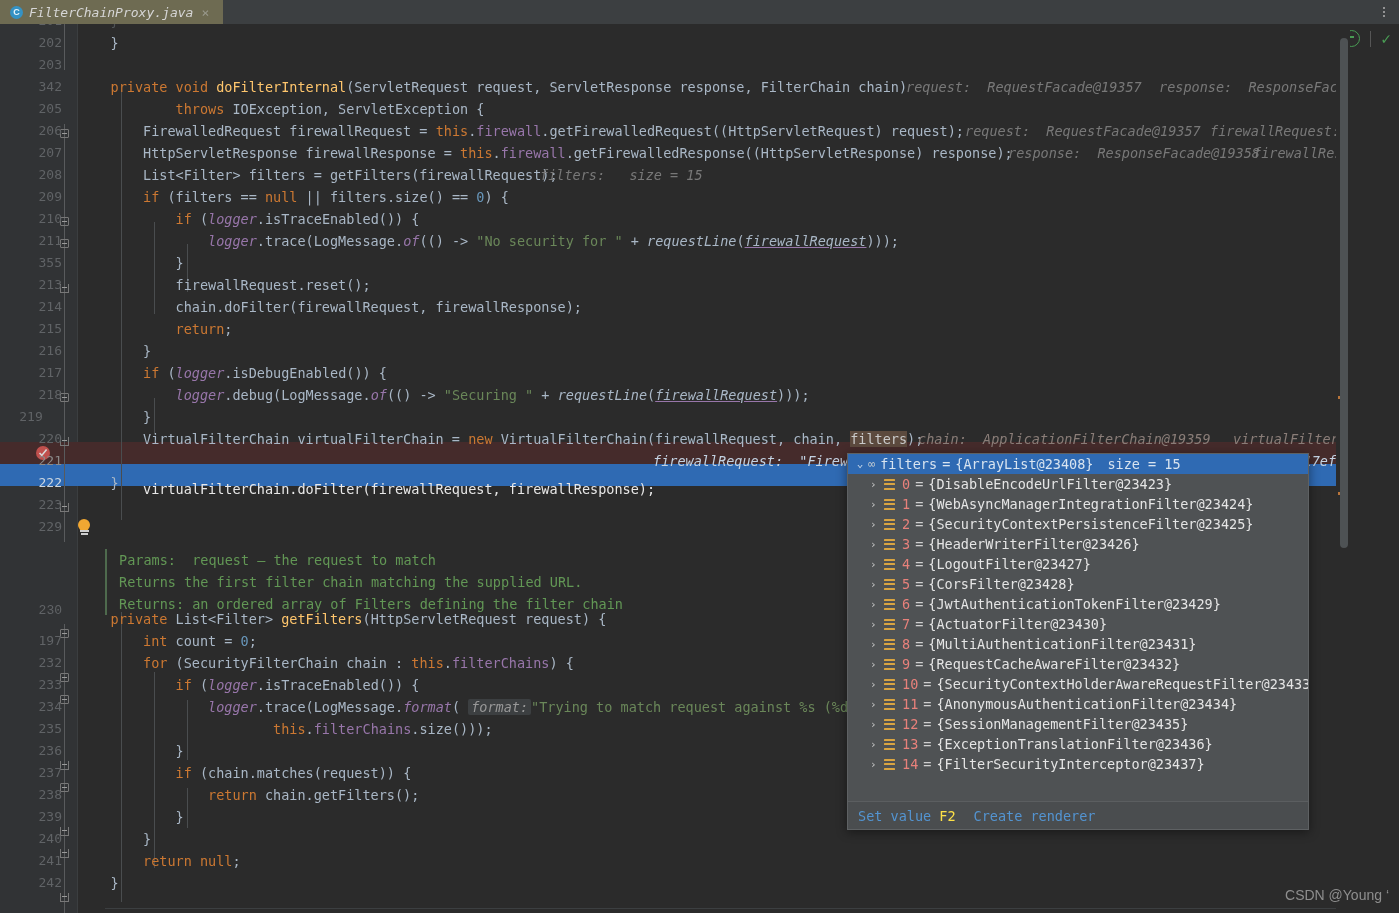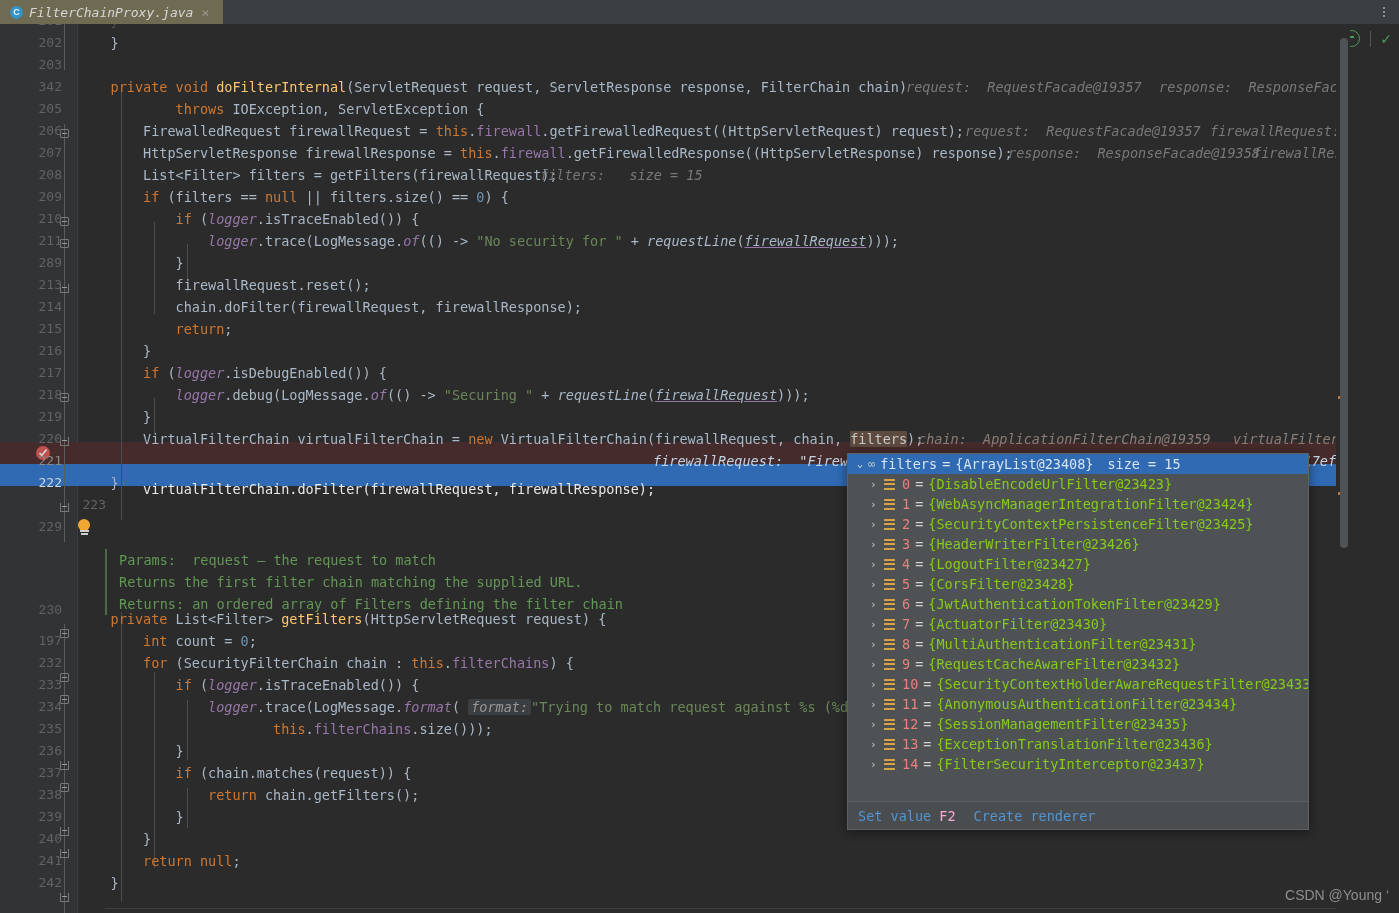--- a/index.html
+++ b/index.html
@@ -214,29 +214,29 @@
   .listicon {
     width: 11px; height: 11px; margin-right: 7px; flex:0 0 auto;
     display:flex; flex-direction:column; justify-content:space-between;
   }
   .listicon i { display:block; height: 2px; background: #d9a441; border-radius:.5px; }
   .listicon i:nth-child(1){ width: 11px; }
   .listicon i:nth-child(2){ width: 11px; }
   .listicon i:nth-child(3){ width: 11px; }
   .pidx { color:#e8817b; }
   .peq  { color:#cfcfcf; margin: 0 5px; }
-  .pval { color: #84cc16; }
+  .pval { color: #e5e5e5; }
   .popup-footer {
     position:absolute; left:0; bottom:0; width: 100%; height: 28px;
     background: #4a4d4f; border-top: 1px solid #5b5e60;
     display:flex; align-items:center; gap: 18px; padding-left: 10px;
     box-sizing:border-box;
   }
   .foot-link { color: #5394d1; font-size: 13.5px; font-family:"DejaVu Sans Mono", monospace; }
-  .foot-key { color: #f9a8d4; font-size: 13.5px; }
+  .foot-key { color: #fde047; font-size: 13.5px; }
 
   
   .watermark {
     position: absolute; right: 10px; bottom: 10px;
     color: #8e8e8e; font-size: 14px; font-family: "Liberation Sans", sans-serif;
   }
   .hsep { position:absolute; left: 105px; right: 0; height:1px; background:#3c3f41; }
 </style>
 </head>
 <body>
@@ -319,32 +319,32 @@
       <div class="lnum" style="top:8px;">202</div>
       <div class="lnum" style="top:30px;">203</div>
       <div class="lnum" style="top:52px;">342</div>
       <div class="lnum" style="top:74px;">205</div>
       <div class="lnum" style="top:96px;">206</div>
       <div class="lnum" style="top:118px;">207</div>
       <div class="lnum" style="top:140px;">208</div>
       <div class="lnum" style="top:162px;">209</div>
       <div class="lnum" style="top:184px;">210</div>
       <div class="lnum" style="top:206px;">211</div>
-      <div class="lnum" style="top:228px;">289</div>
+      <div class="lnum" style="top:228px;">355</div>
       <div class="lnum" style="top:250px;">213</div>
       <div class="lnum" style="top:272px;">214</div>
       <div class="lnum" style="top:294px;">215</div>
       <div class="lnum" style="top:316px;">216</div>
       <div class="lnum" style="top:338px;">217</div>
       <div class="lnum" style="top:360px;">218</div>
-      <div class="lnum" style="top:382px;">219</div>
+      <div class="lnum" style="top:382px;text-align:center;">219</div>
       <div class="lnum" style="top:404px;">220</div>
       <div class="lnum" style="top:426px; color:#8a8a8a;">221</div>
       <div class="lnum" style="top:448px; color:#cdd7e0;">222</div>
-      <div class="lnum" style="top:470px;padding-left:44px;">223</div>
+      <div class="lnum" style="top:470px;">223</div>
       <div class="lnum" style="top:492px;">229</div>
       <div class="lnum" style="top:576px;font-family:Liberation Mono, monospace;">230</div>
       <div class="lnum" style="top:606px;">197</div>
       <div class="lnum" style="top:628px;">232</div>
       <div class="lnum" style="top:650px;">233</div>
       <div class="lnum" style="top:672px;">234</div>
       <div class="lnum" style="top:694px;">235</div>
       <div class="lnum" style="top:716px;">236</div>
       <div class="lnum" style="top:738px;">237</div>
       <div class="lnum" style="top:760px;">238</div>

